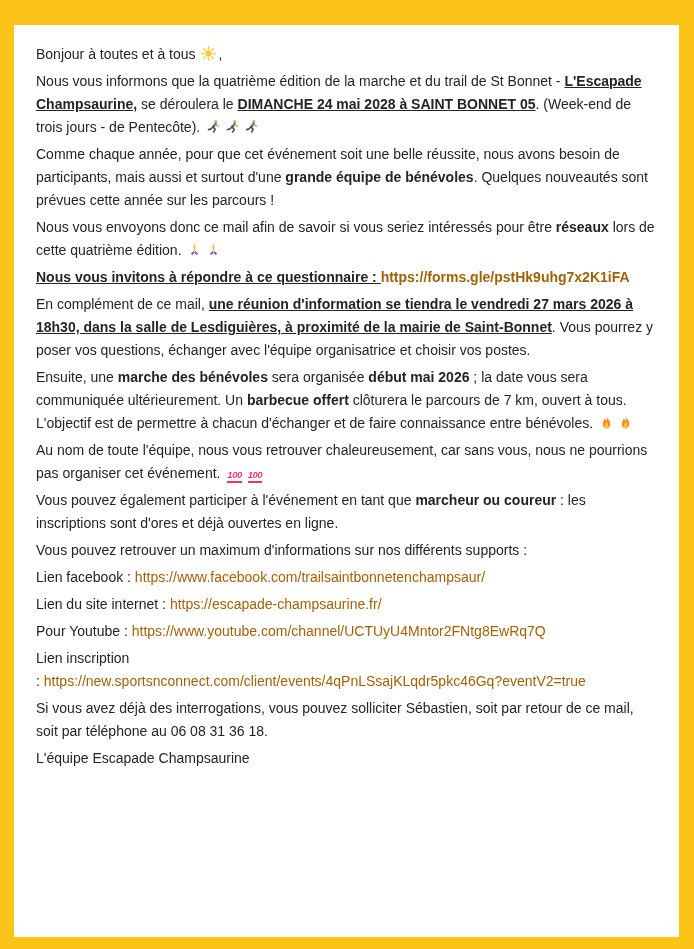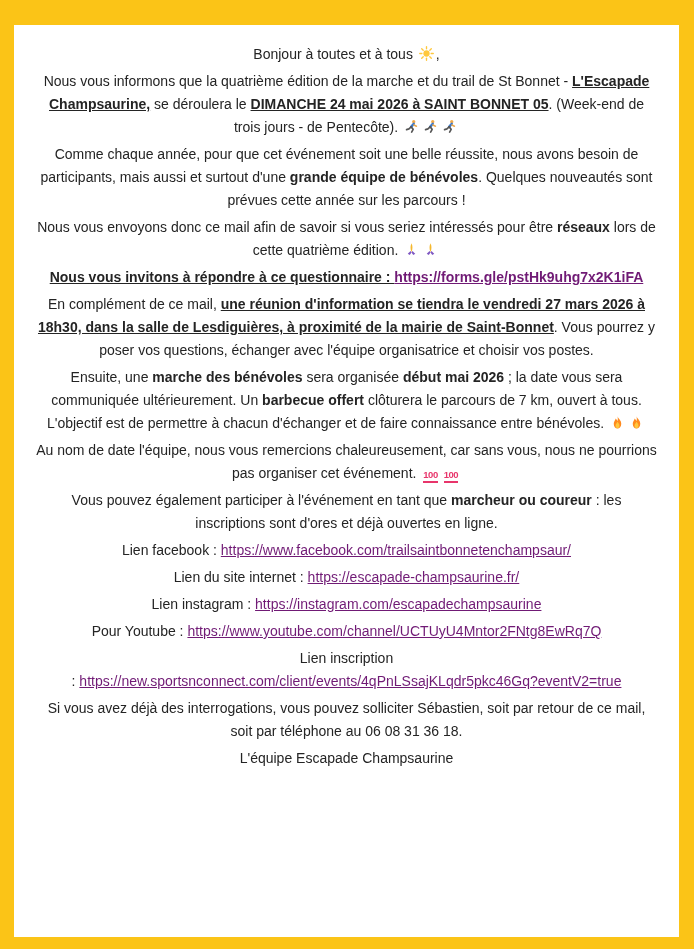--- a/index.html
+++ b/index.html
@@ -16,41 +16,40 @@
     width: 665px; height: 912px;
     background: #FFFFFF;
     box-sizing: border-box;
     padding: 18px 22px 12px 22px;
   }
   p {
     margin: 0 0 4px 0;
     font-size: 14px;
     line-height: 23px;
     color: #242424;
-    text-align: center;
   }
   .b  { font-weight: bold; }
   .u  { text-decoration: underline; }
   .link {
-    color: #701a75;
-    text-decoration: underline;
+    color: #a16207;
     cursor: pointer;
     overflow-wrap: anywhere;
   }
   .sig { }
   .emoji {
     display: inline-block;
     width: 15px; height: 15px;
     vertical-align: -2px;
     margin: 0 2px;
   }
   .emoji-100 {
     display: inline-block;
     color: #E8356B;
     font-weight: 800;
+    font-style: italic;
     font-size: 9.5px;
     line-height: 1;
     letter-spacing: -0.5px;
     border-bottom: 2.5px double #E8356B;
     padding-bottom: 1px;
     margin: 0 3px;
     vertical-align: 0;
   }
 </style>
 </head>
@@ -65,21 +64,21 @@
             <line x1="10" y1="16.2" x2="10" y2="19"></line>
             <line x1="1" y1="10" x2="3.8" y2="10"></line>
             <line x1="16.2" y1="10" x2="19" y2="10"></line>
             <line x1="3.6" y1="3.6" x2="5.6" y2="5.6"></line>
             <line x1="14.4" y1="14.4" x2="16.4" y2="16.4"></line>
             <line x1="3.6" y1="16.4" x2="5.6" y2="14.4"></line>
             <line x1="14.4" y1="5.6" x2="16.4" y2="3.6"></line>
           </g>
         </svg></span><span>,</span></p>
 
-  <p><span>Nous vous informons que la quatrième édition de la marche et du trail de St Bonnet - </span><span class="b u">L'Escapade Champsaurine,</span><span> se déroulera le </span><span class="b u">DIMANCHE 24 mai 2026 à SAINT BONNET 05</span><span>. (Week-end de trois jours - de Pentecôte). </span><span class="emoji"><svg viewBox="0 0 20 20" width="15" height="15">
+  <p><span>Nous vous informons que la quatrième édition de la marche et du trail de St Bonnet - </span><span class="b u">L'Escapade Champsaurine,</span><span> se déroulera le </span><span class="b u">DIMANCHE 24 mai 2028 à SAINT BONNET 05</span><span>. (Week-end de trois jours - de Pentecôte). </span><span class="emoji"><svg viewBox="0 0 20 20" width="15" height="15">
           <circle cx="13" cy="3.6" r="2.2" fill="#EFA94A"></circle>
           <path d="M13 6.5 L9.5 10.5" stroke="#3C78C8" stroke-width="3.2" stroke-linecap="round" fill="none"></path>
           <path d="M13.2 8 L16.6 9.6" stroke="#EFA94A" stroke-width="2" stroke-linecap="round" fill="none"></path>
           <path d="M9.5 10.5 L12.2 13.8 L10.2 17.4" stroke="#555555" stroke-width="2.2" fill="none" stroke-linecap="round" stroke-linejoin="round"></path>
           <path d="M9.5 10.5 L6.6 13.2 L3.4 14.2" stroke="#555555" stroke-width="2.2" fill="none" stroke-linecap="round" stroke-linejoin="round"></path>
         </svg></span><span class="emoji"><svg viewBox="0 0 20 20" width="15" height="15">
           <circle cx="13" cy="3.6" r="2.2" fill="#EFA94A"></circle>
           <path d="M13 6.5 L9.5 10.5" stroke="#3C78C8" stroke-width="3.2" stroke-linecap="round" fill="none"></path>
           <path d="M13.2 8 L16.6 9.6" stroke="#EFA94A" stroke-width="2" stroke-linecap="round" fill="none"></path>
           <path d="M9.5 10.5 L12.2 13.8 L10.2 17.4" stroke="#555555" stroke-width="2.2" fill="none" stroke-linecap="round" stroke-linejoin="round"></path>
@@ -110,30 +109,30 @@
   <p><span>En complément de ce mail, </span><span class="b u">une réunion d'information se tiendra le vendredi 27 mars 2026 à 18h30, dans la salle de Lesdiguières, à proximité de la mairie de Saint-Bonnet</span><span>. Vous pourrez y poser vos questions, échanger avec l'équipe organisatrice et choisir vos postes.</span></p>
 
   <p><span>Ensuite, une </span><span class="b">marche des bénévoles</span><span> sera organisée </span><span class="b">début mai 2026</span><span> ; la date vous sera communiquée ultérieurement. Un </span><span class="b">barbecue offert</span><span> clôturera le parcours de 7 km, ouvert à tous. L'objectif est de permettre à chacun d'échanger et de faire connaissance entre bénévoles. </span><span class="emoji"><svg viewBox="0 0 20 20" width="15" height="15">
           <path d="M10 1.5 C11 5 15 6.5 15 11.5 C15 15.5 12.8 18 10 18 C7.2 18 5 15.5 5 11.5 C5 8.5 7 7 7.6 4.5 C8.6 6 9.6 6.5 10 8 C10.7 6 10.4 3.5 10 1.5 Z" fill="#FF8A1E"></path>
           <path d="M10 9 C11.5 11 12.6 12.1 12.6 14.2 C12.6 16.3 11.4 17.6 10 17.6 C8.6 17.6 7.4 16.3 7.4 14.2 C7.4 12.2 9 11 10 9 Z" fill="#FFC83D"></path>
         </svg></span><span class="emoji"><svg viewBox="0 0 20 20" width="15" height="15">
           <path d="M10 1.5 C11 5 15 6.5 15 11.5 C15 15.5 12.8 18 10 18 C7.2 18 5 15.5 5 11.5 C5 8.5 7 7 7.6 4.5 C8.6 6 9.6 6.5 10 8 C10.7 6 10.4 3.5 10 1.5 Z" fill="#FF8A1E"></path>
           <path d="M10 9 C11.5 11 12.6 12.1 12.6 14.2 C12.6 16.3 11.4 17.6 10 17.6 C8.6 17.6 7.4 16.3 7.4 14.2 C7.4 12.2 9 11 10 9 Z" fill="#FFC83D"></path>
         </svg></span></p>
 
-  <p><span> Au nom de date l'équipe, nous vous remercions chaleureusement, car sans vous, nous ne pourrions pas organiser cet événement. </span><span class="emoji-100">100</span><span class="emoji-100">100</span></p>
+  <p><span> Au nom de toute l'équipe, nous vous retrouver chaleureusement, car sans vous, nous ne pourrions pas organiser cet événement. </span><span class="emoji-100">100</span><span class="emoji-100">100</span></p>
 
   <p><span>Vous pouvez également participer à l'événement en tant que </span><span class="b">marcheur ou coureur</span><span> : les inscriptions sont d'ores et déjà ouvertes en ligne.</span></p>
 
+  <p><span> Vous pouvez retrouver un maximum d'informations sur nos différents supports :</span></p>
 
   <p><span>Lien facebook : </span><a class="link">https://www.facebook.com/trailsaintbonnetenchampsaur/</a></p>
 
   <p><span>Lien du site internet : </span><a class="link">https://escapade-champsaurine.fr/</a></p>
 
-  <p><span>Lien instagram : </span><a class="link">https://instagram.com/escapadechampsaurine</a></p>
 
   <p><span>Pour Youtube : </span><a class="link">https://www.youtube.com/channel/UCTUyU4Mntor2FNtg8EwRq7Q</a></p>
 
   <p><span>Lien inscription</span><br><span>: </span><a class="link">https://new.sportsnconnect.com/client/events/4qPnLSsajKLqdr5pkc46Gq?eventV2=true</a></p>
 
 
   <p><span>Si vous avez déjà des interrogations, vous pouvez solliciter Sébastien, soit par retour de ce mail, soit par téléphone au 06 08 31 36 18.</span></p>
 
   <p class="sig"><span>L'équipe Escapade Champsaurine</span></p>
 

